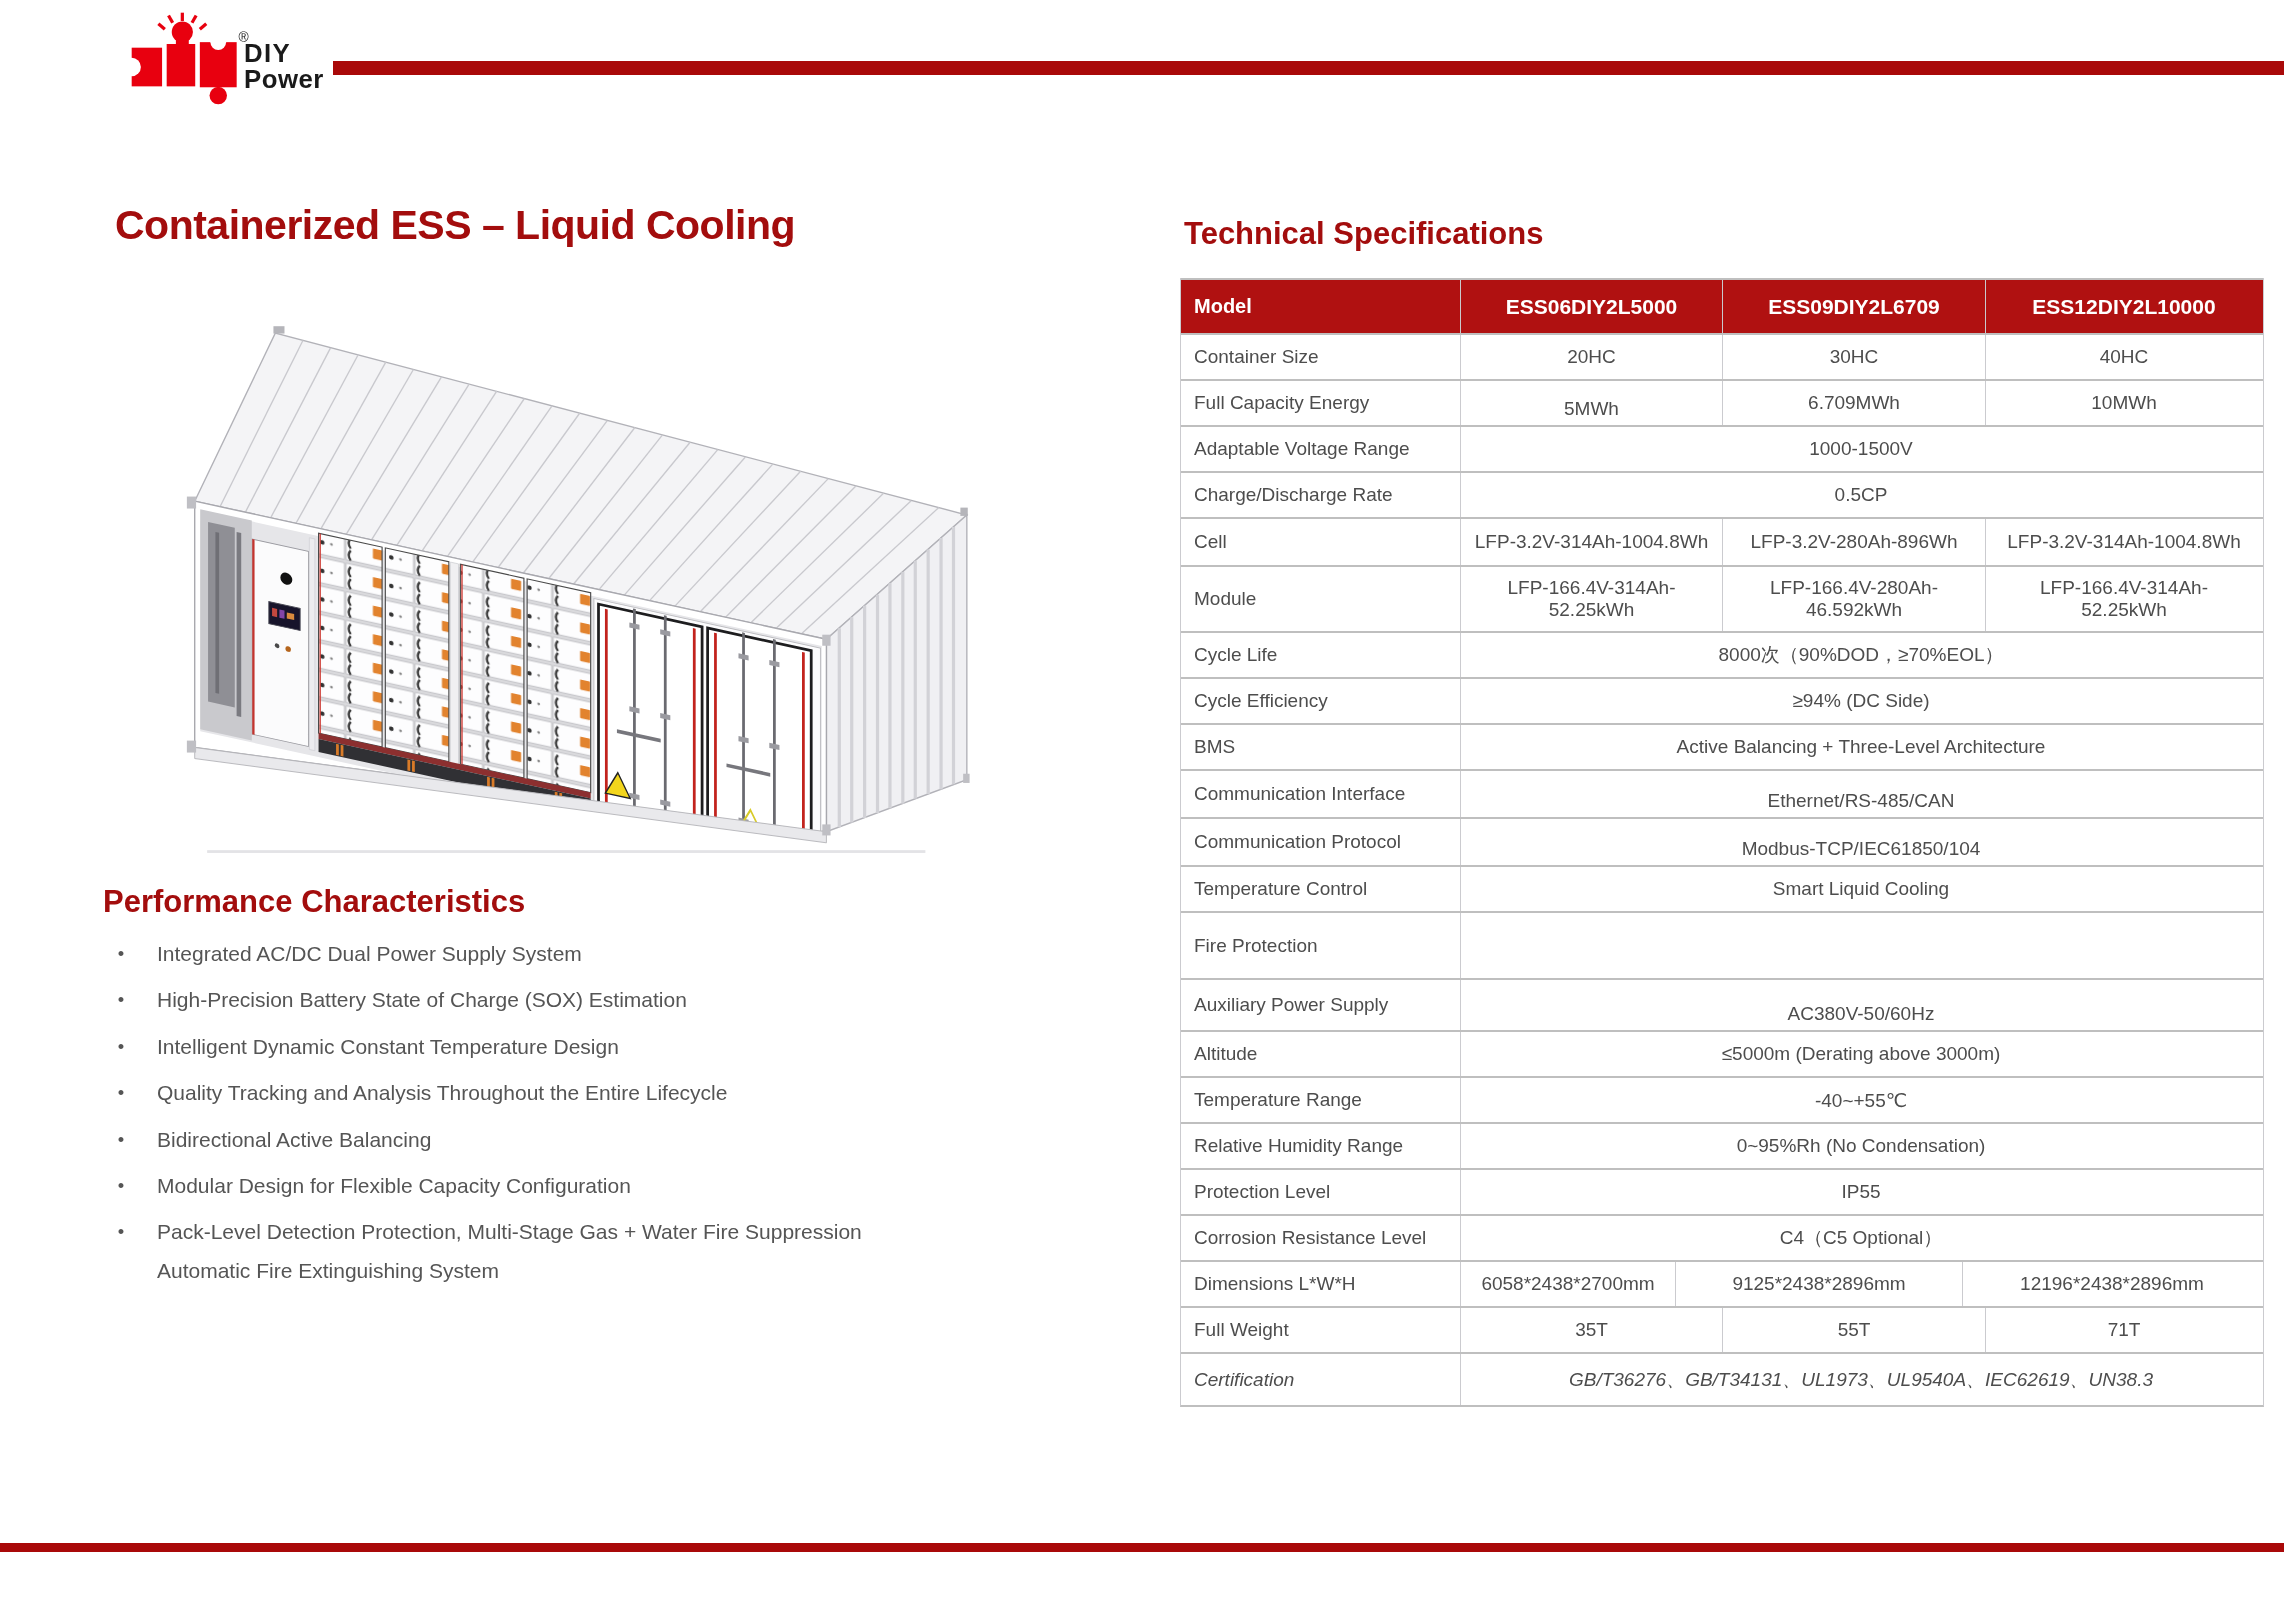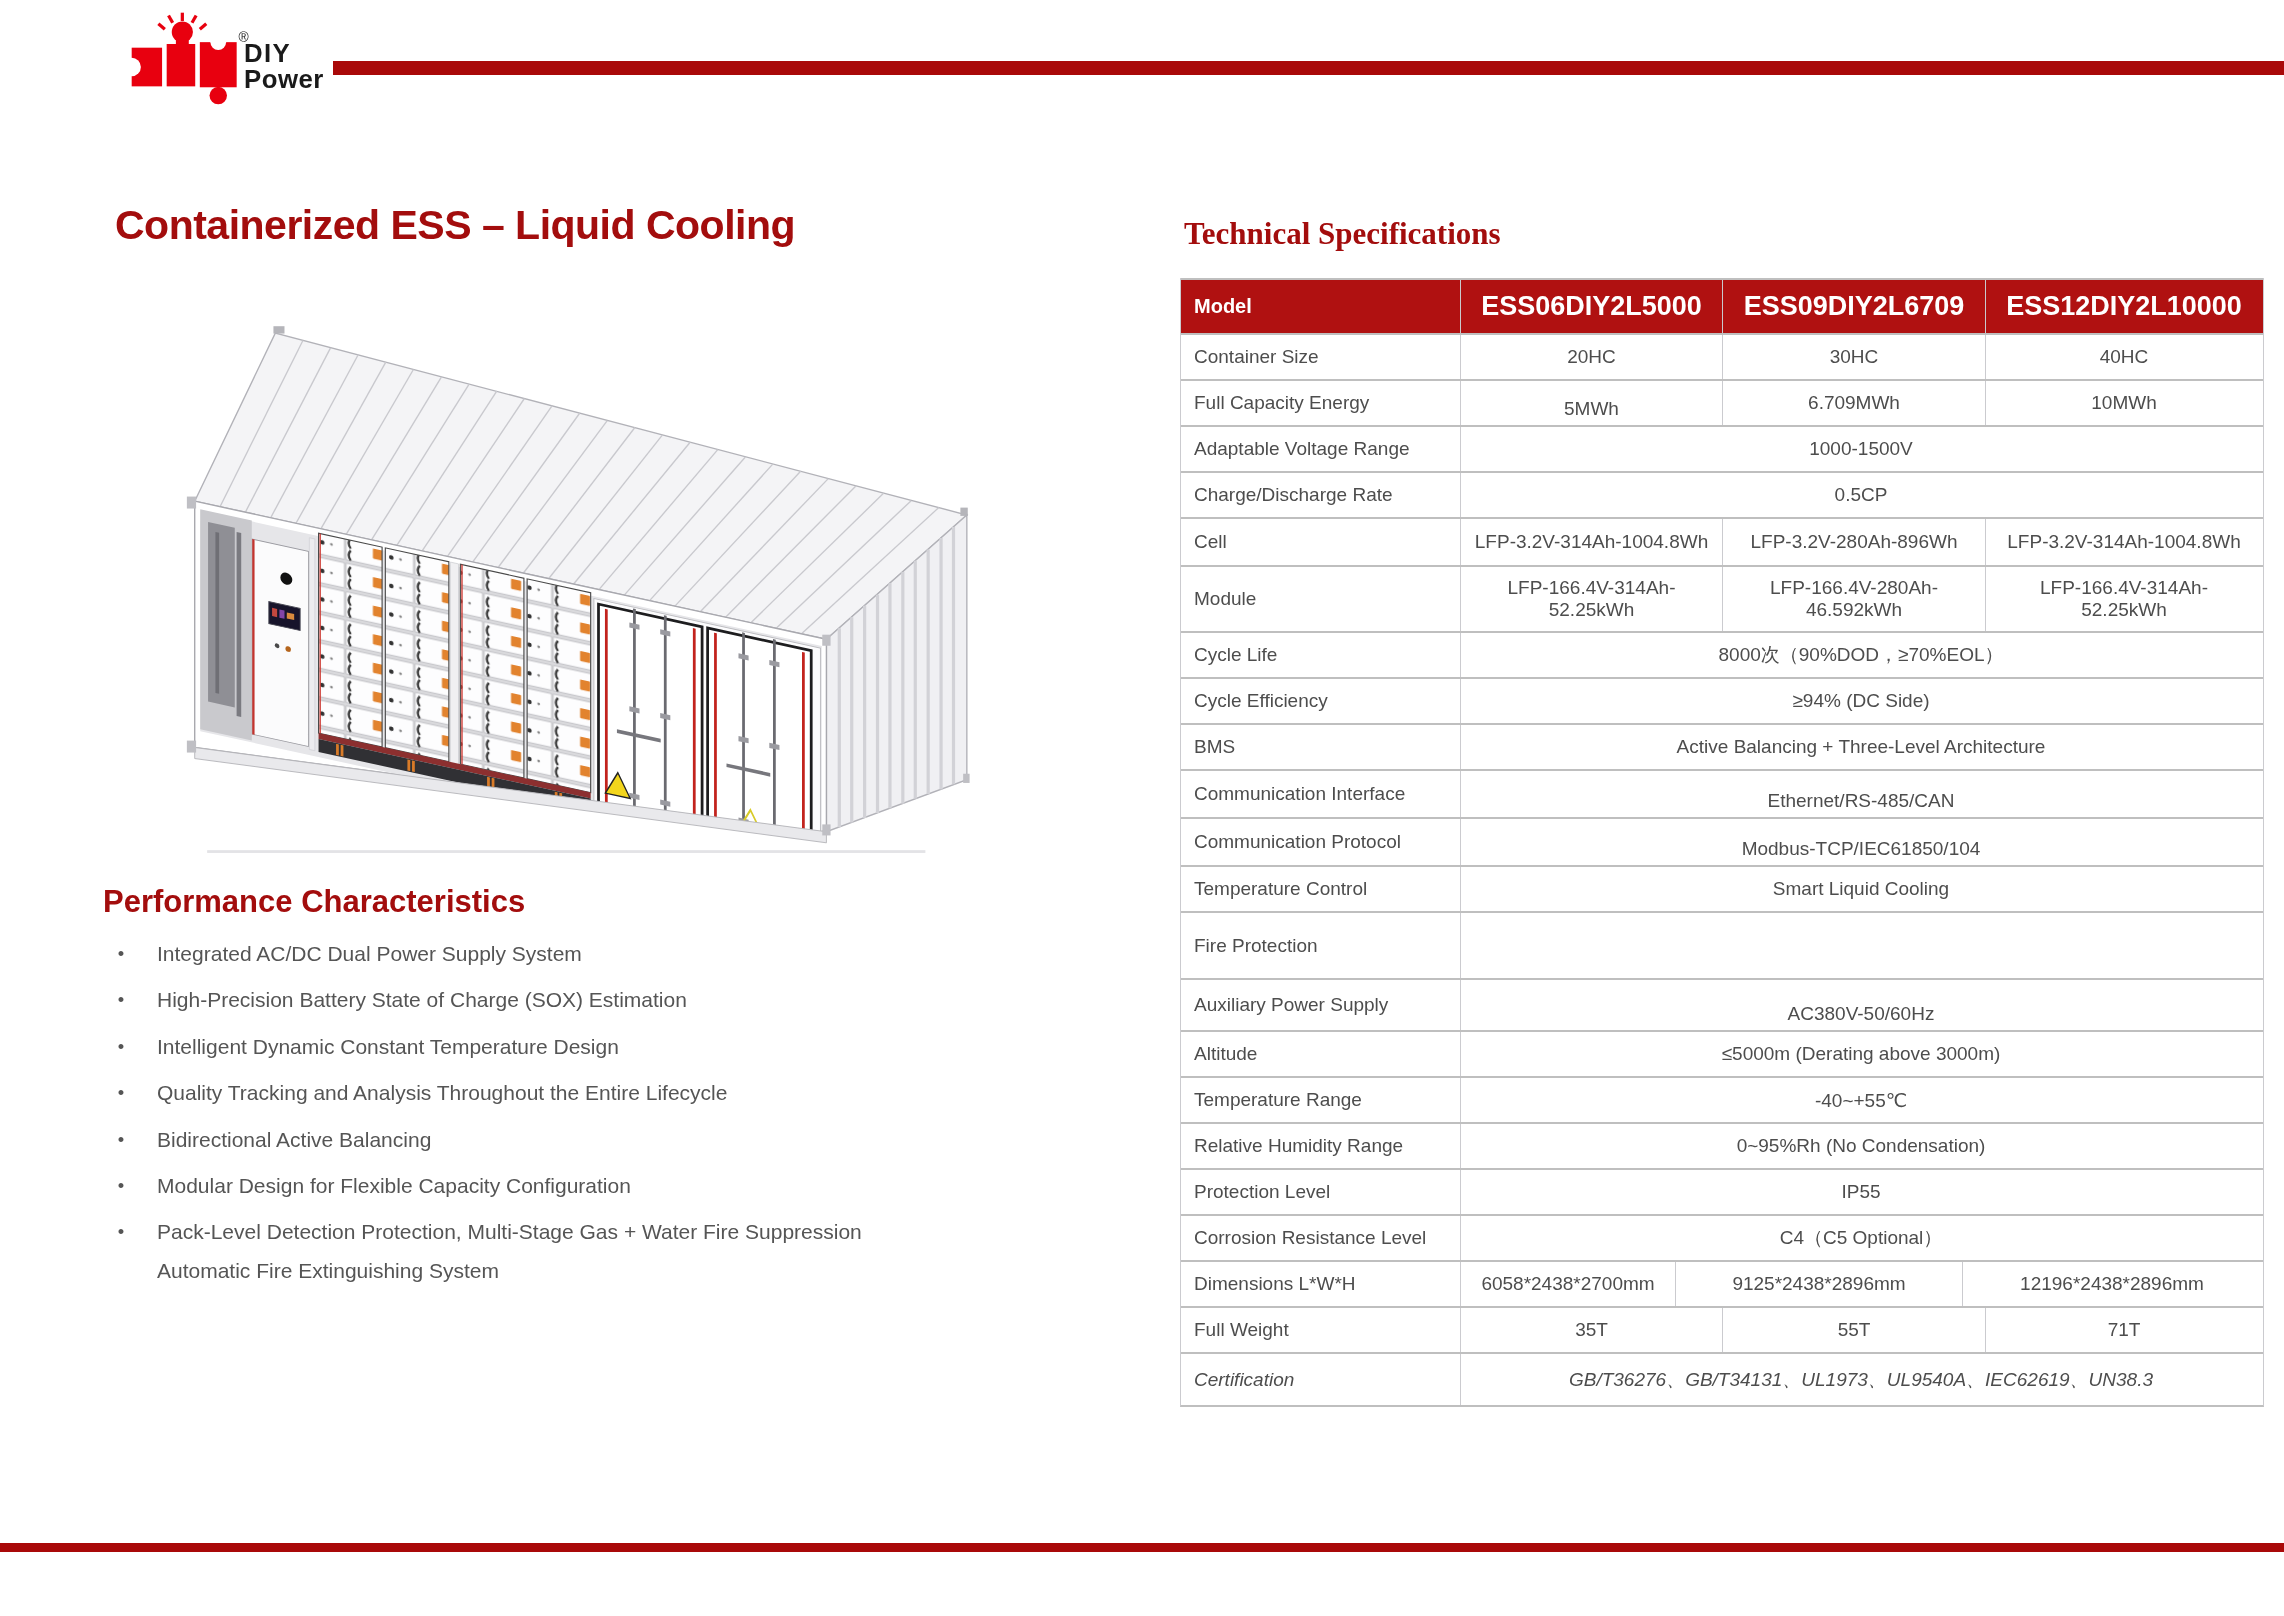--- a/index.html
+++ b/index.html
@@ -15,38 +15,38 @@
 
   
   .main-title{position:absolute;left:115px;top:202px;font-size:41px;font-weight:bold;color:#a30d0d;letter-spacing:-0.5px;white-space:nowrap;}
   .illustration{position:absolute;left:138px;top:317px;width:921px;height:541px;}
   .perf-title{position:absolute;left:103px;top:872px;font-size:31px;font-weight:bold;color:#a30d0d;white-space:nowrap;margin-top:12px;}
   .bullets{position:absolute;left:115px;top:934px;width:765px;margin:0;padding:0;list-style:none;}
   .bullets li{position:relative;width:719px;padding-left:42px;margin:0 0 7.4px 0;font-size:21px;line-height:39px;color:#555555;}
   .bullets li::before{content:"\2022";position:absolute;left:2.8px;top:0;font-size:18.4px;color:#555;}
 
   
-  .spec-title{position:absolute;left:1184px;top:216px;font-size:31px;font-weight:bold;color:#a30d0d;white-space:nowrap;font-family:Liberation Serif, serif;}
+  .spec-title{position:absolute;left:1184px;top:216px;font-size:31px;font-weight:bold;color:#a30d0d;white-space:nowrap;}
 
   .spec-table{position:absolute;left:1180px;top:278px;width:1082px;border-left:0.9px solid #cbcbcf;border-right:0.9px solid #cbcbcf;border-bottom:2.3px solid #bfbfbf;background:#fff;}
   .trow{display:grid;grid-template-columns:280px 262px 263px 276px;border-top:2.3px solid #bfbfbf;min-height:44px;}
   .trow.span2{grid-template-columns:280px 800px;}
   .trow.dim{grid-template-columns:280px 215px 287px 298px;}
   .trow.h116{min-height:53px;} .trow.h100{min-height:46px;} .trow.h140{min-height:64px;}
   .trow.h142{min-height:65px;gap:27px;} .trow.h108{min-height:50px;} .trow.h110{min-height:51px;font-style:italic;}
   .lc,.vc{display:flex;align-items:center;font-size:19px;color:#4d4d4d;box-sizing:border-box;}
   .lc{padding-left:13px;border-right:0.9px solid #cbcbcf;text-align:left;}
   .vc{justify-content:center;text-align:center;border-right:0.9px solid #cbcbcf;padding:2.8px 11px;}
   .vc:last-child{border-right:none;}
   .vc.low{align-items:flex-end;padding-bottom:5px;}
   .vc .narrow{display:inline-block;max-width:198px;}
   .vc .wide{display:inline-block;max-width:765px;}
   .thead{background:#b01111;}
   .thead .lc{color:#ffffff;font-weight:bold;font-size:20px;border-right-color:#c9c9cd;}
-  .thead .vc{color:#ffffff;font-weight:bold;font-size:27px;border-right-color:#c9c9cd;}
+  .thead .vc{color:#ffffff;font-weight:bold;font-size:21px;border-right-color:#c9c9cd;}
   .thead .vc:last-child{border-right:none;}
 </style>
 </head>
 <body>
 
 <div id="page">
 
   <svg class="logo" viewBox="0 0 430 215" aria-hidden="true">
     <g>
       <line x1="118" y1="8" x2="118" y2="26" stroke="#e8000f" stroke-width="7"></line>

